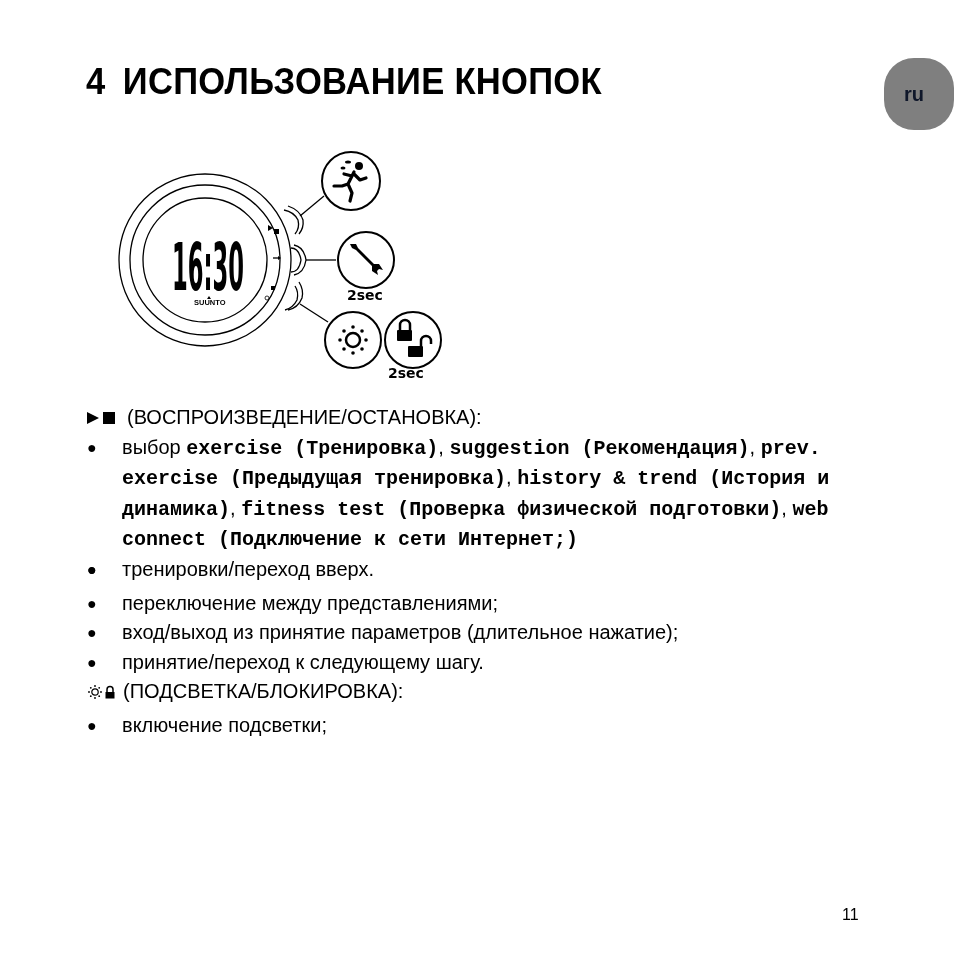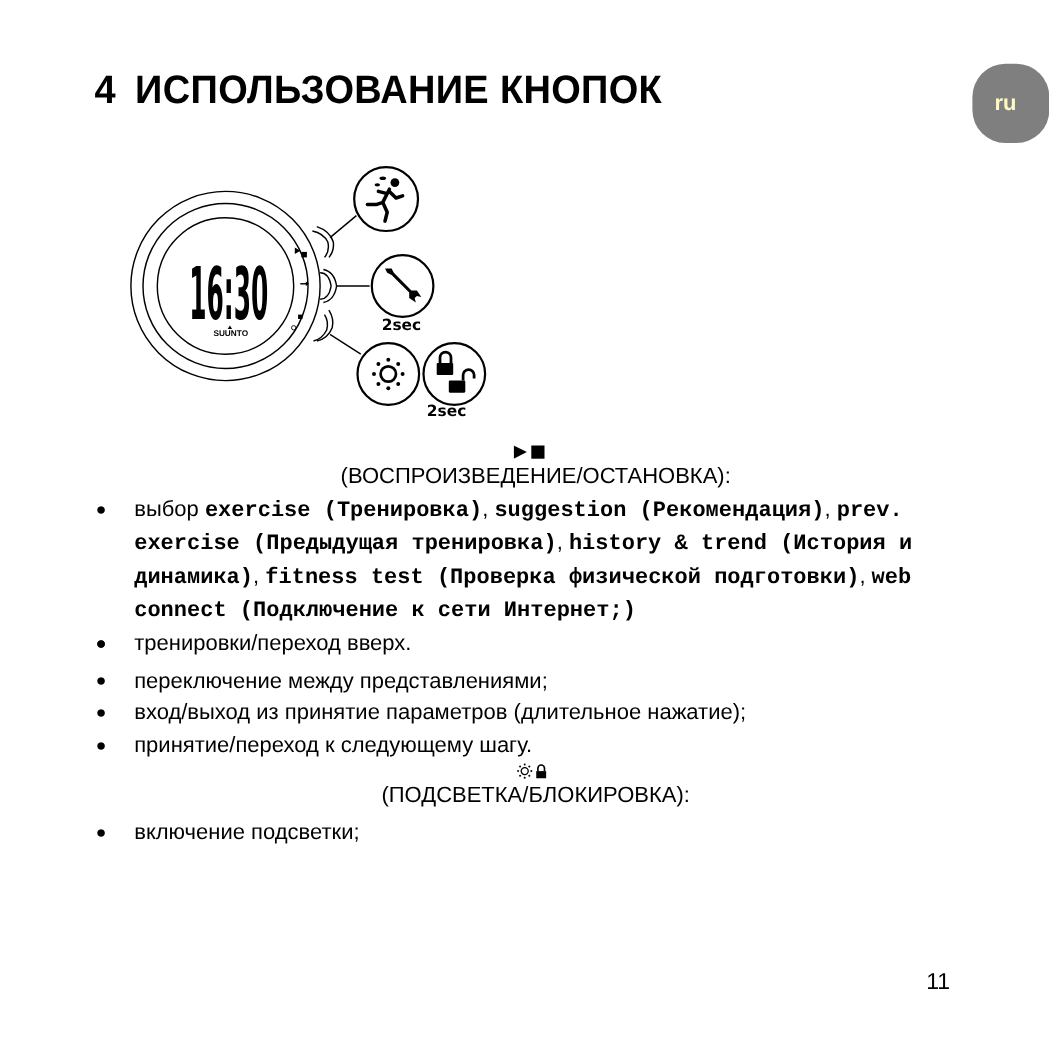--- a/index.html
+++ b/index.html
@@ -9,43 +9,43 @@
     }
     .page-title {
       position: absolute; left: 86px; top: 58px;
       font-size: 36px; font-weight: bold; letter-spacing: 0.3px;
       margin: 0; line-height: 48px;
       transform: scaleX(0.96); transform-origin: left;
     }
     .page-title .num { margin-right: 18px; }
     .lang-tab {
       position: absolute; left: 884px; top: 58px; width: 70px; height: 72px;
-      background: #7f7f7f; color: #fef9c3; font-weight: bold; font-size: 20px;
+      background: #7f7f7f; color: #0f172a; font-weight: bold; font-size: 20px;
       display: flex; align-items: center; justify-content: center;
       box-sizing: border-box; padding-right: 10px; border-radius: 30px;
     }
     .figure { position: absolute; left: 110px; top: 150px; width: 340px; height: 240px; }
     .figure svg { display: block; }
 
     .body-text {
       position: absolute; left: 87px; top: 403px; width: 800px;
       font-size: 20px; line-height: 29.6px;
     }
     .body-text p { margin: 0; }
     .item { position: relative; padding-left: 35px; }
     .item .bullet {
       position: absolute; left: 0; top: 0; width: 20px; text-align: left;
       font-size: 16px;
     }
     .b { font-weight: bold; font-family: Liberation Mono, monospace; }
-    .heading-line { display: flex; align-items: center; flex-direction: column; }
+    .heading-line { display: flex; align-items: center; }
     .heading-line .ico { display: inline-flex; align-items: center; margin-right: 6px; }
     .gap-top { margin-top: 4px; }
     .page-number {
-      position: absolute; left: 842px; top: 881px; font-size: 21px;
+      position: absolute; left: 842px; top: 906px; font-size: 16px;
     }
   </style>
 </head>
 <body>
 
 <h1 class="page-title"><span class="num">4</span><span>ИСПОЛЬЗОВАНИЕ КНОПОК</span></h1>
 
 <div class="lang-tab">
     <span>ru</span>
   </div>

